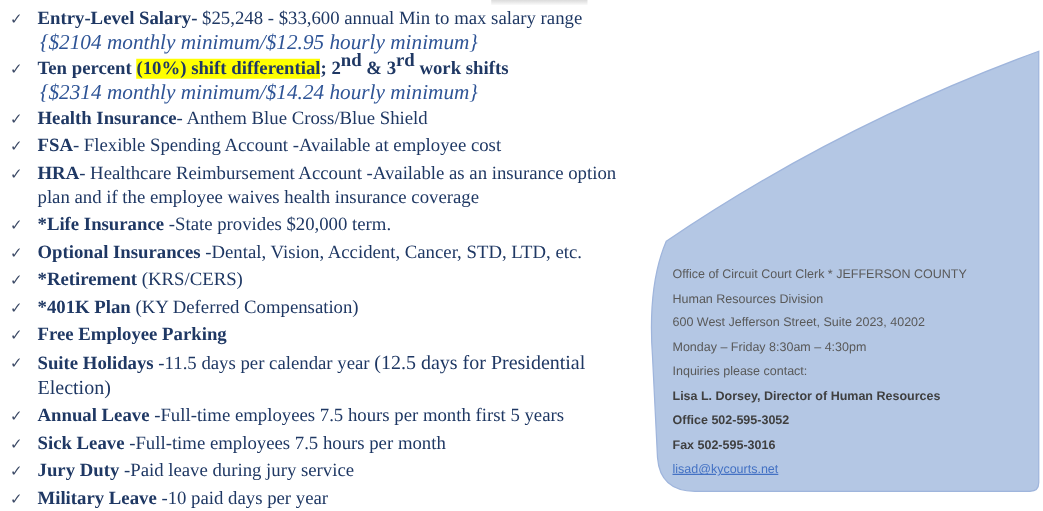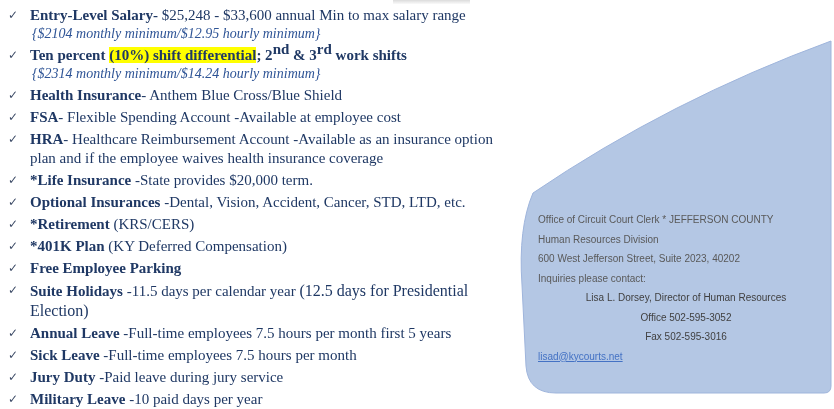--- a/index.html
+++ b/index.html
@@ -35,33 +35,33 @@
     color:var(--check);
     font-family:"DejaVu Sans", sans-serif;
   }
   .rowtext{flex:1;font-size:15px;line-height:19px;color:var(--navy);}
   .rowtext .b{font-weight:bold;}
   .rowtext .hl{background:var(--hl);}
   .rowtext .sm{font-size:16px;}
   .rowtext sup{font-size:15px;line-height:0;vertical-align:super;}
   .subline{
     margin:-2px 0 5px 24px;
-    font-size:14px;font-style:italic;line-height:15px;color:var(--subblue);
+    font-size:17px;font-style:italic;line-height:15px;color:var(--subblue);
   }
   .footnote{
     margin-left:24px;margin-top:-1px;
     font-size:16px;color:var(--navy);font-weight:bold;
   }
   .contact{
     position:absolute;left:538px;top:210px;width:296px;z-index:1;
     font-family:"Liberation Sans", sans-serif;
     font-size:10px;line-height:19.5px;color:var(--gray);
   }
   .cline{white-space:nowrap;}
-  .cline.bold{font-weight:normal;color:var(--darkgray);text-align:center;}
+  .cline.bold{font-weight:bold;color:var(--darkgray);}
   .cline.link{color:var(--link);text-decoration:underline;cursor:pointer;}
 </style>
 </head>
 <body>
 
 <div class="top-remnant"></div>
 
 <svg class="blob-svg" viewBox="0 0 834 409" aria-hidden="true">
   <path d="M 831 41
            Q 670 100 533 193
@@ -136,18 +136,19 @@
       <span class="check">✓</span>
       <span class="rowtext"><span class="b">Military Leave </span><span>-10 paid days per year</span></span>
     </div>
     <div class="footnote">*Automatic enrollment</div>
   </div>
 
 <div class="contact">
     <div class="cline regular">Office of Circuit Court Clerk * JEFFERSON COUNTY</div>
     <div class="cline regular">Human Resources Division</div>
     <div class="cline regular">600 West Jefferson Street, Suite 2023, 40202</div>
+    <div class="cline regular">Monday – Friday 8:30am – 4:30pm</div>
     <div class="cline regular">Inquiries please contact:</div>
     <div class="cline bold">Lisa L. Dorsey, Director of Human Resources</div>
     <div class="cline bold">Office 502-595-3052</div>
     <div class="cline bold">Fax 502-595-3016</div>
     <div class="cline link">lisad@kycourts.net</div>
   </div>
 
 </body></html>

